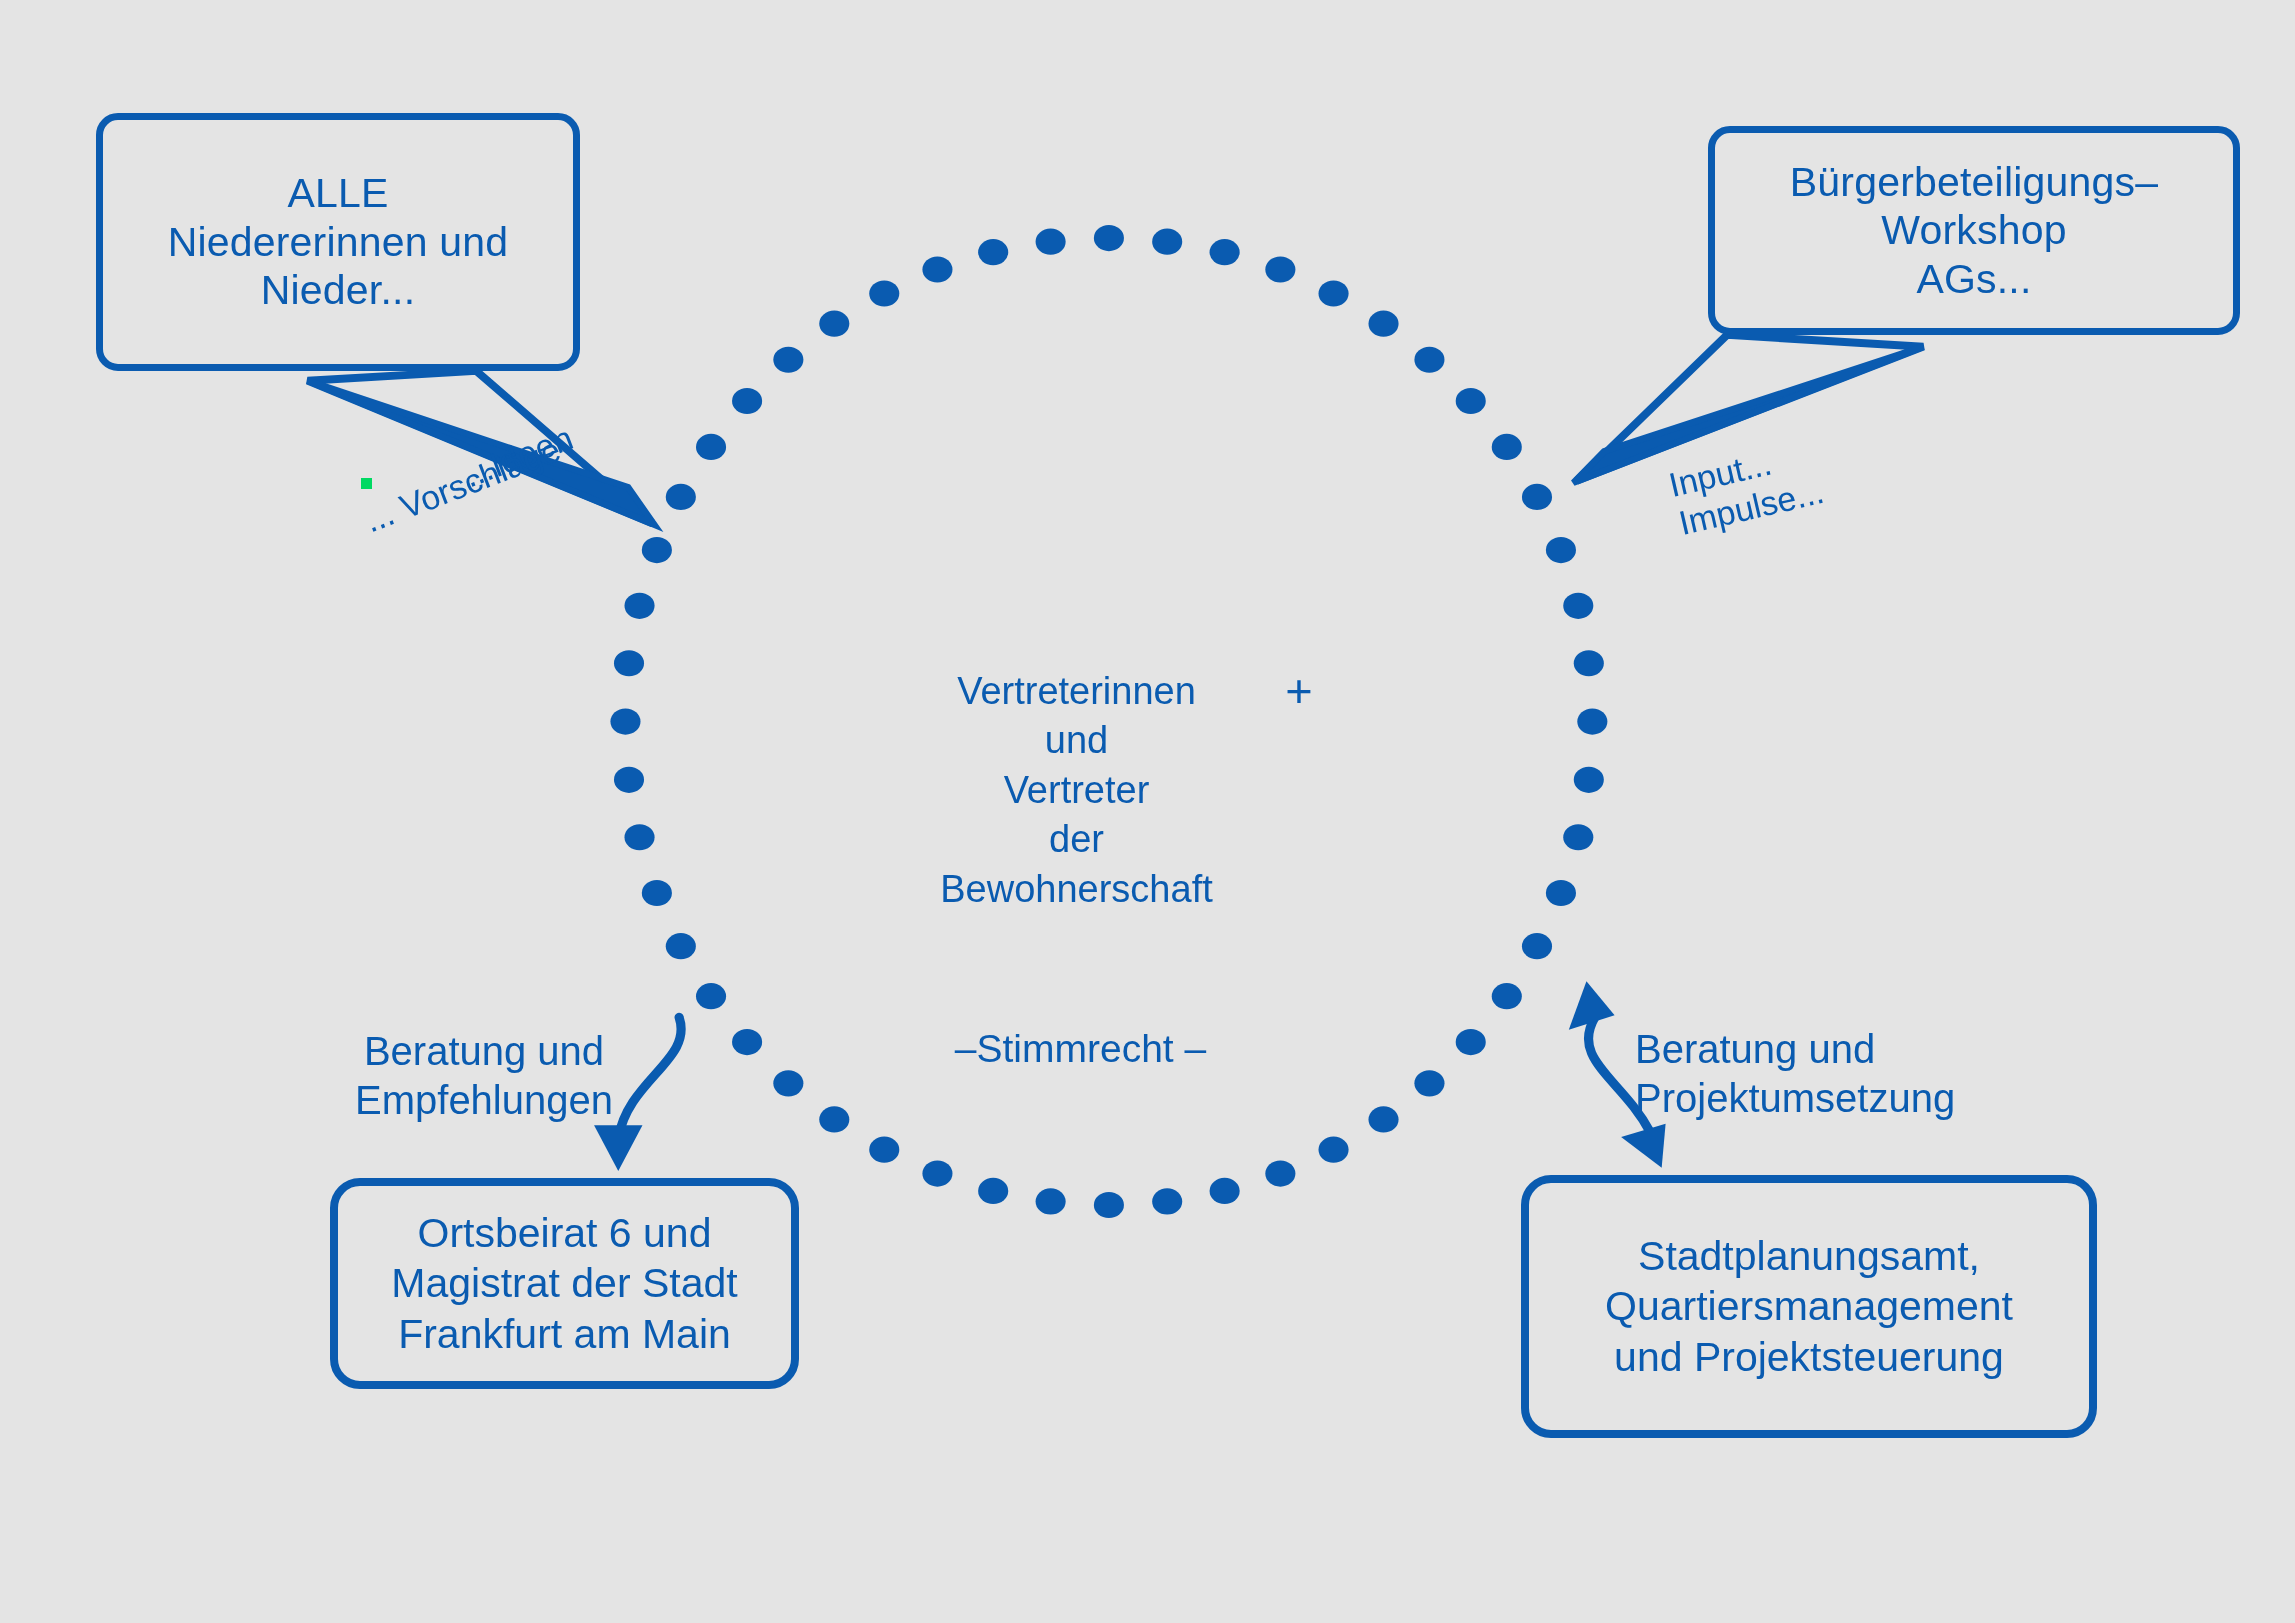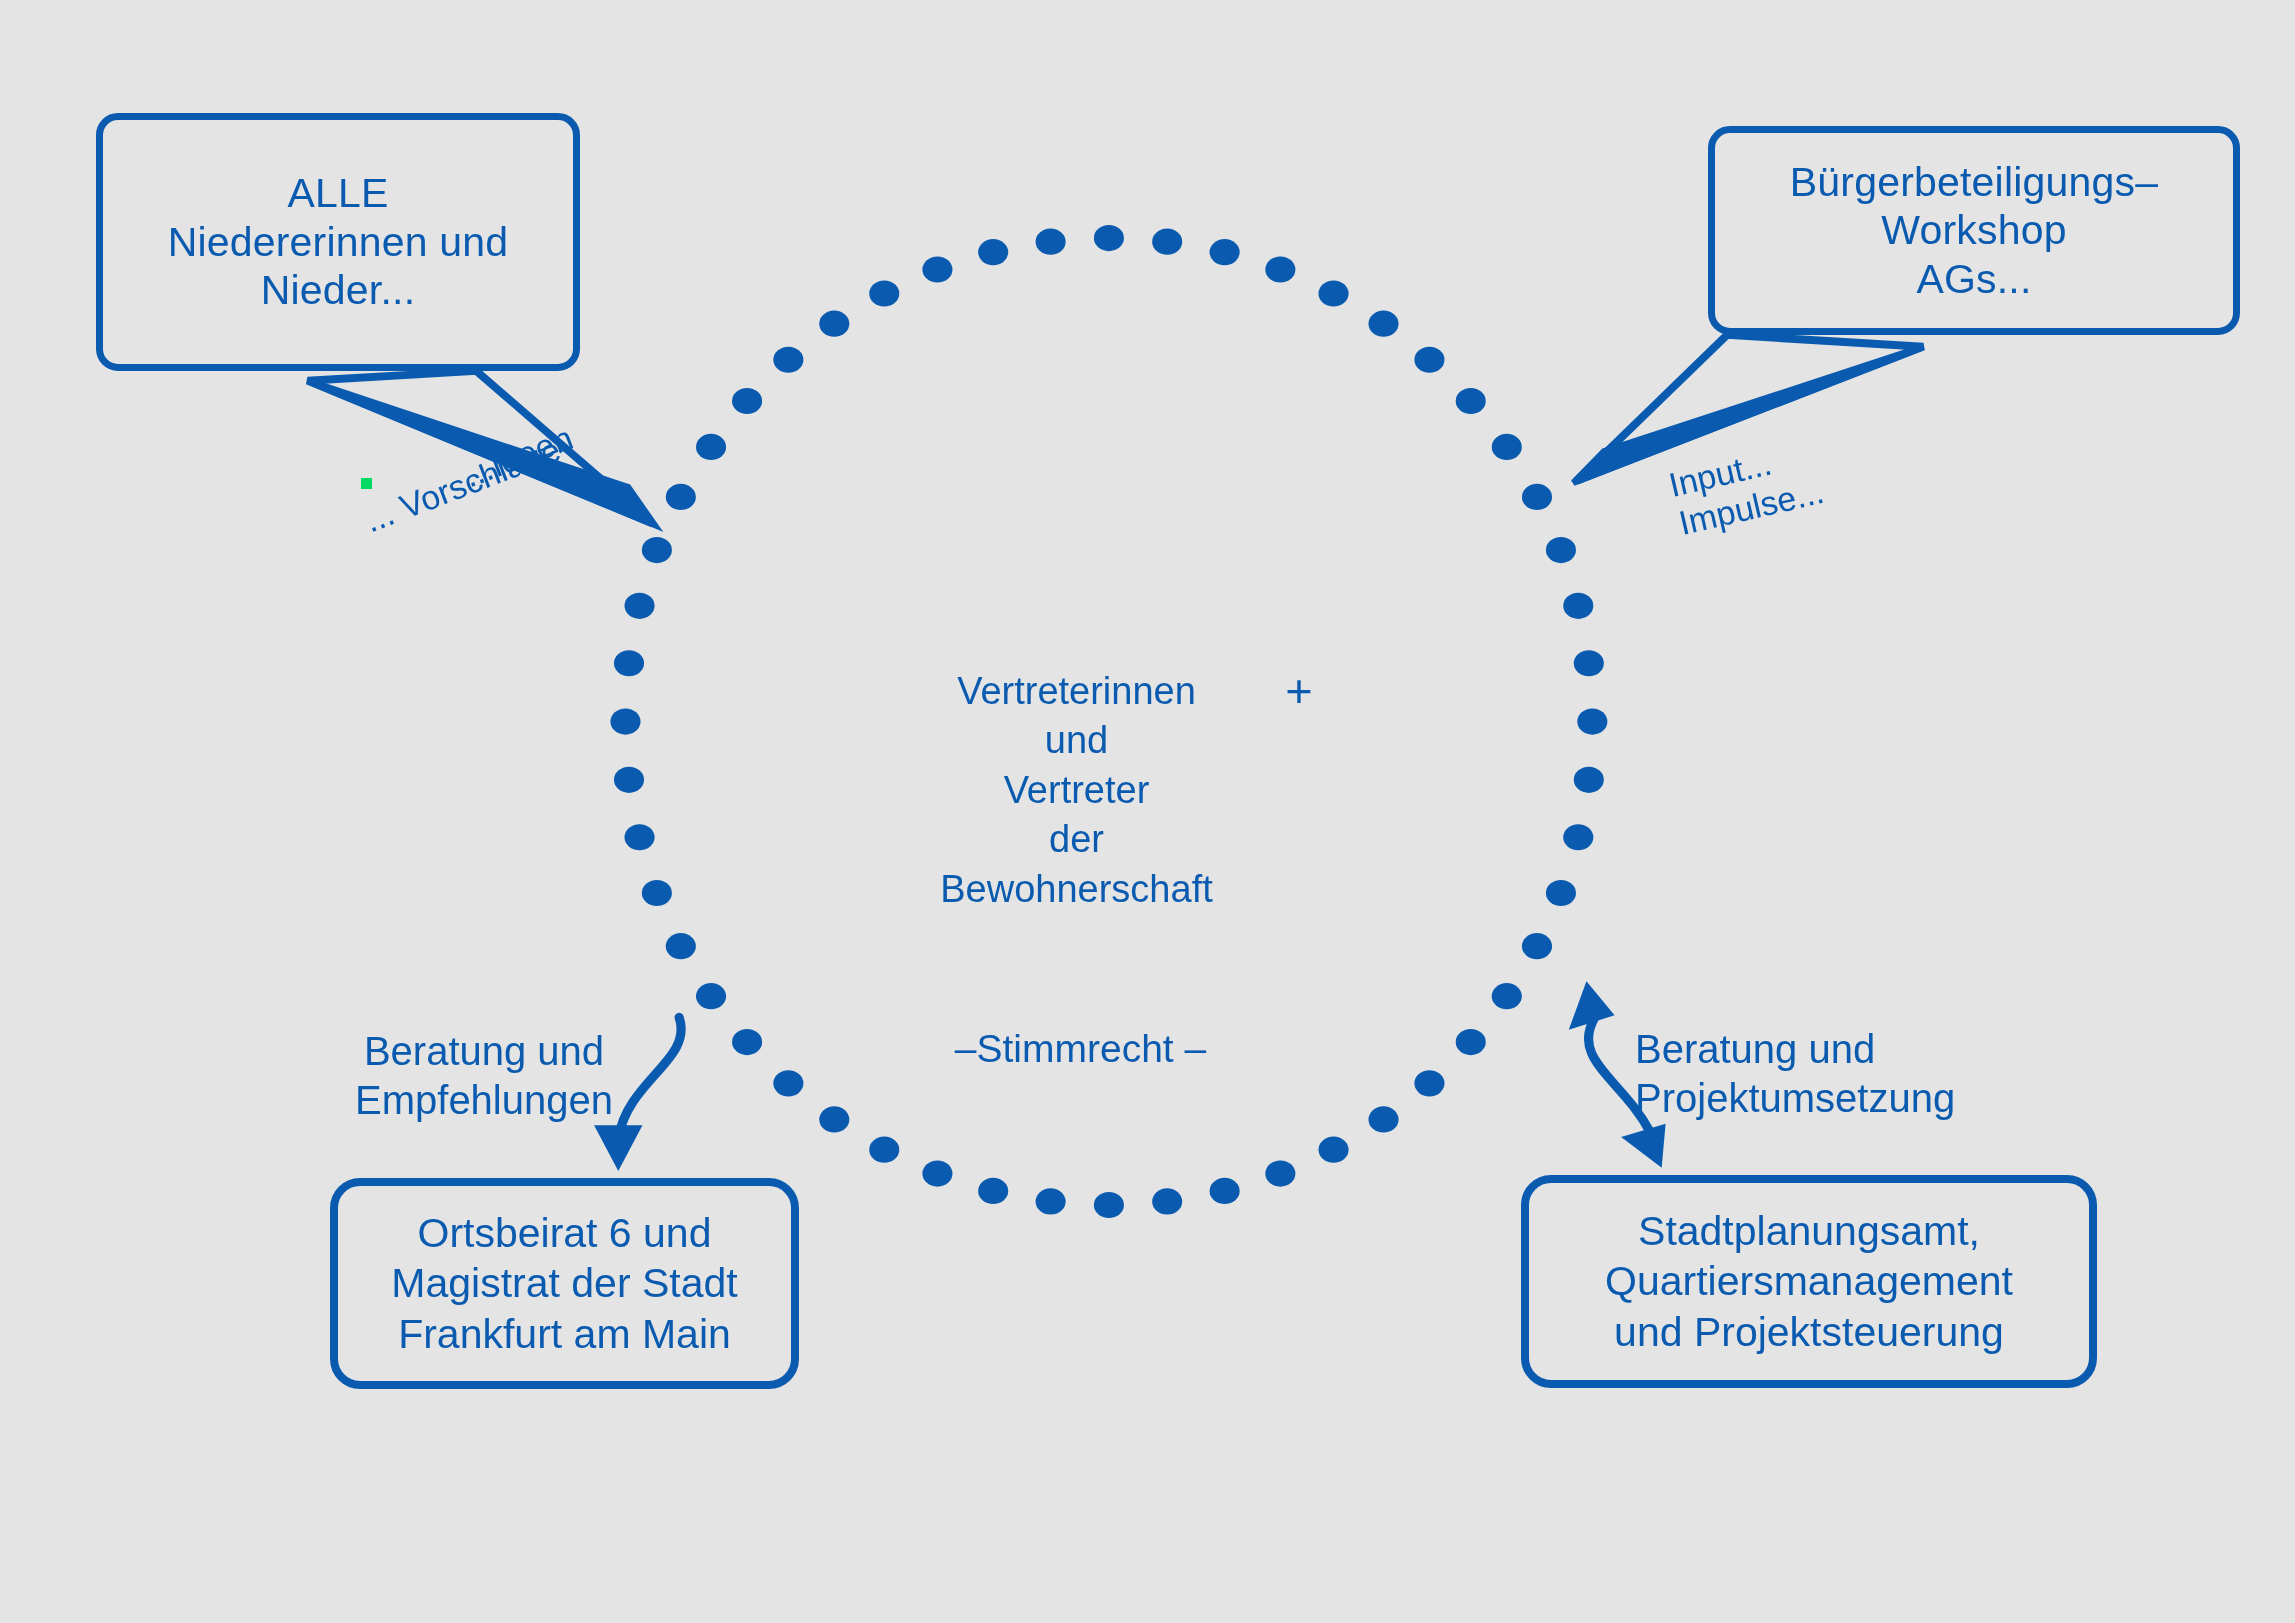--- a/index.html
+++ b/index.html
@@ -45,21 +45,21 @@
     background: #e4e4e4;
     display: flex;
     align-items: center;
     justify-content: center;
     text-align: center;
     line-height: 1.22;
     font-size: 41px;
     z-index: 4;
   }
   #box-left  { left: 330px;  top: 1178px; width: 469px; height: 211px; }
-  #box-right { left: 1521px; top: 1175px; width: 576px; height: 213px; }
+  #box-right { left: 1521px; top: 1175px; width: 576px; height: 263px; }
 
   
   #center-title {
     position: absolute;
     left: 720px;
     top: 353px;
     width: 785px;
     text-align: center;
     z-index: 3;
   }

